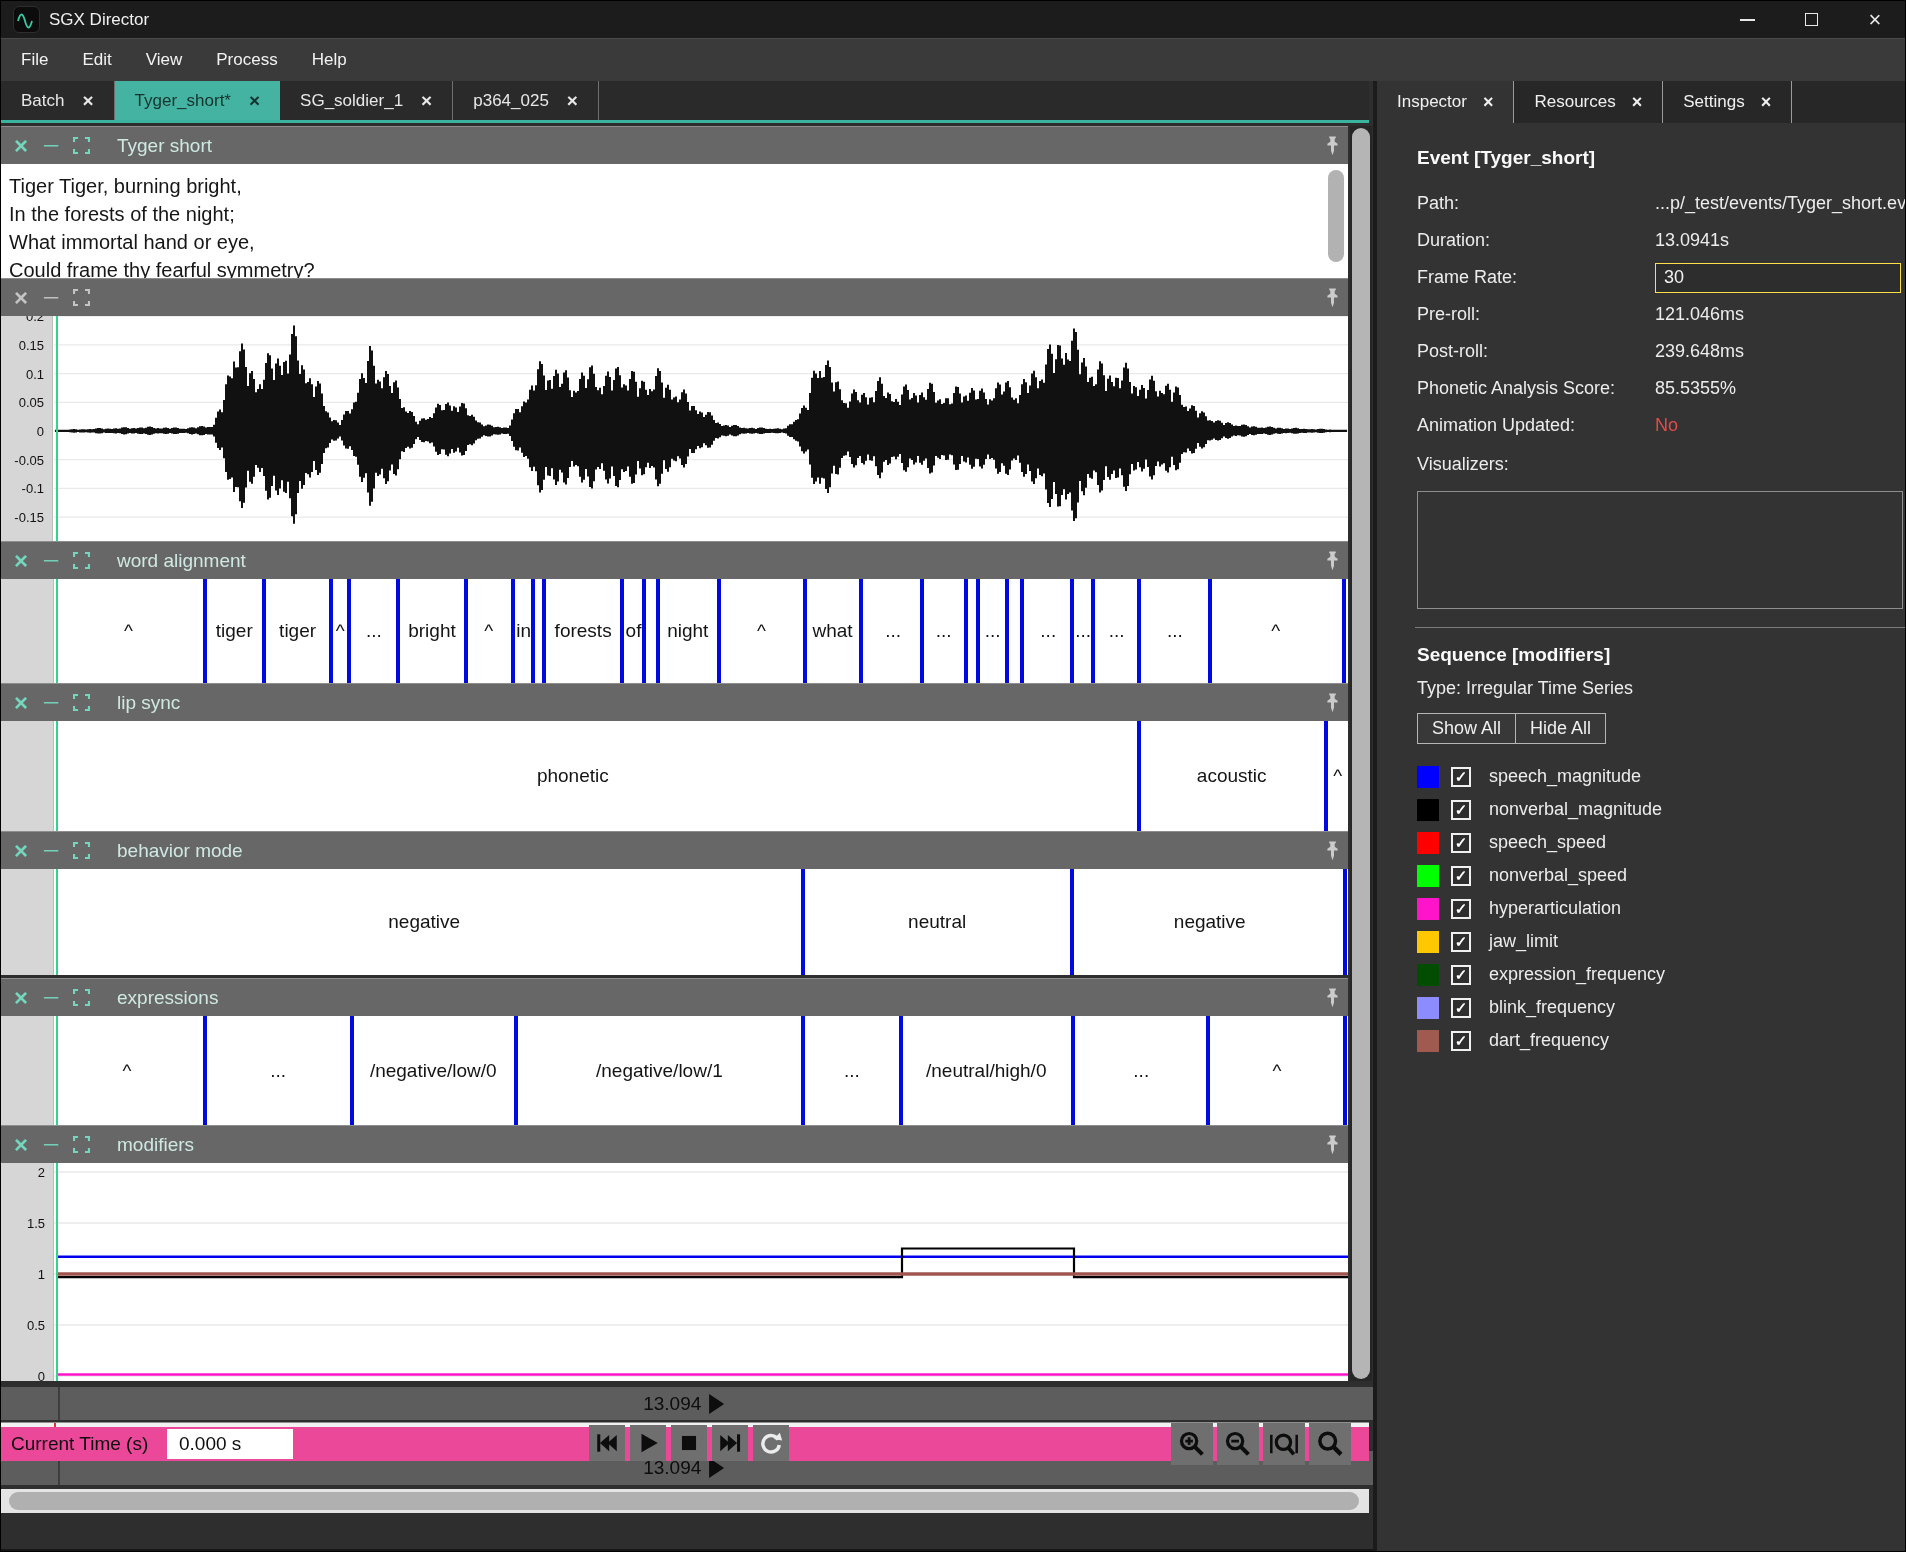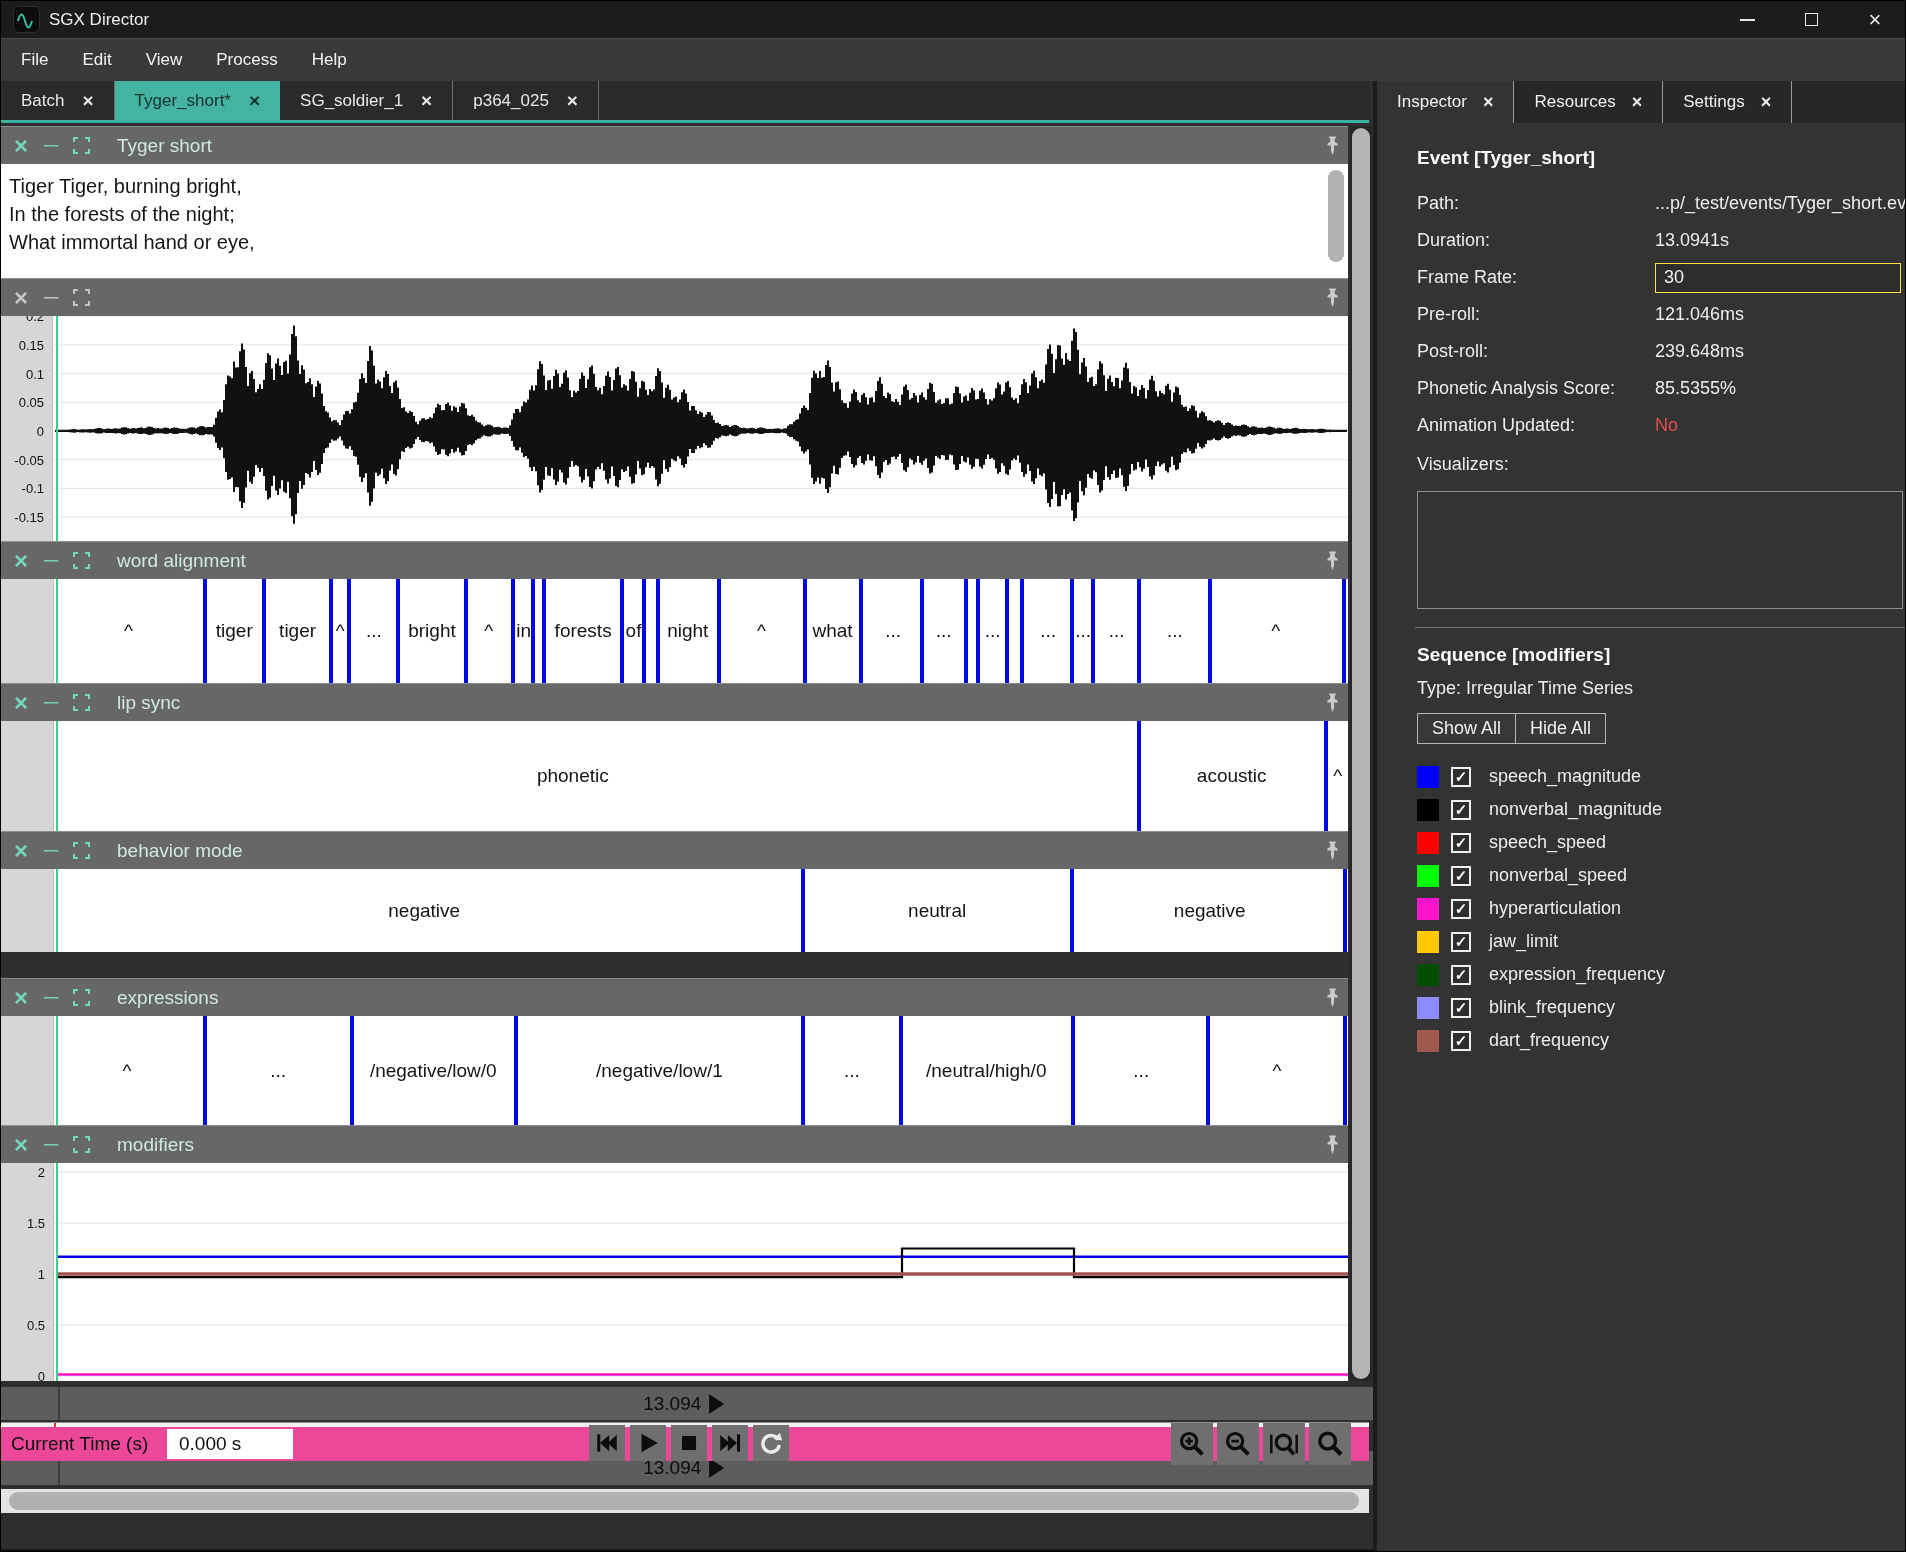--- a/index.html
+++ b/index.html
@@ -155,20 +155,21 @@
           <path fill="#cbcbcb" d="M4.2 0.5h6.6v1.4l-1.1 0.9v3l2.9 1.9v1.7H9v5.4L7.5 19.3 6 14.8V9.4H2.4V7.7l2.9-1.9v-3L4.2 1.9z"></path>
         </svg>
       </span>
   </div>
   <div class="pcontent" style="top:163px;height:114px" id="poem">
     <div class="innerscroll"></div>
   <div style="padding-top: 8px;">
         <div class="poemline">Tiger Tiger, burning bright,</div>
         <div class="poemline">In the forests of the night;</div>
         <div class="poemline">What immortal hand or eye,</div>
+        <div class="poemline">Could frame thy fearful symmetry?</div>
       </div>
     </div>
 
   <div class="phead grayicons" style="top:277px">
     <span class="ph-ic ph-x">×</span>
     <span class="ph-ic ph-min">─</span>
     <span class="ph-ic">
         <svg width="17" height="17" viewBox="0 0 17 17" fill="none" stroke="currentColor" stroke-width="2.2">
           <path d="M1 5V1h4M12 1h4v4M16 12v4h-4M5 16H1v-4"></path>
         </svg>
@@ -296,21 +297,21 @@
           <path d="M1 5V1h4M12 1h4v4M16 12v4h-4M5 16H1v-4"></path>
         </svg>
       </span>
     <span class="ph-title">behavior mode</span>
     <span class="pin">
         <svg width="15" height="20" viewBox="0 0 15 20">
           <path fill="#cbcbcb" d="M4.2 0.5h6.6v1.4l-1.1 0.9v3l2.9 1.9v1.7H9v5.4L7.5 19.3 6 14.8V9.4H2.4V7.7l2.9-1.9v-3L4.2 1.9z"></path>
         </svg>
       </span>
   </div>
-  <div class="pcontent" style="top:868px;height:83px">
+  <div class="pcontent" style="top:868px;height:106px">
       <div class="gutter"></div>
       <div class="playhead" style="left: 55px;"></div>
       <div class="bline" style="left: 799.776px;"></div>
       <div class="bline" style="left: 1068.51px;"></div>
       <div class="bline" style="left: 1342.42px;"></div>
       <div class="slabel" style="left: 423.22px;">negative</div>
       <div class="slabel" style="left: 936.144px;">neutral</div>
       <div class="slabel" style="left: 1208.76px;">negative</div>
     </div>
 

